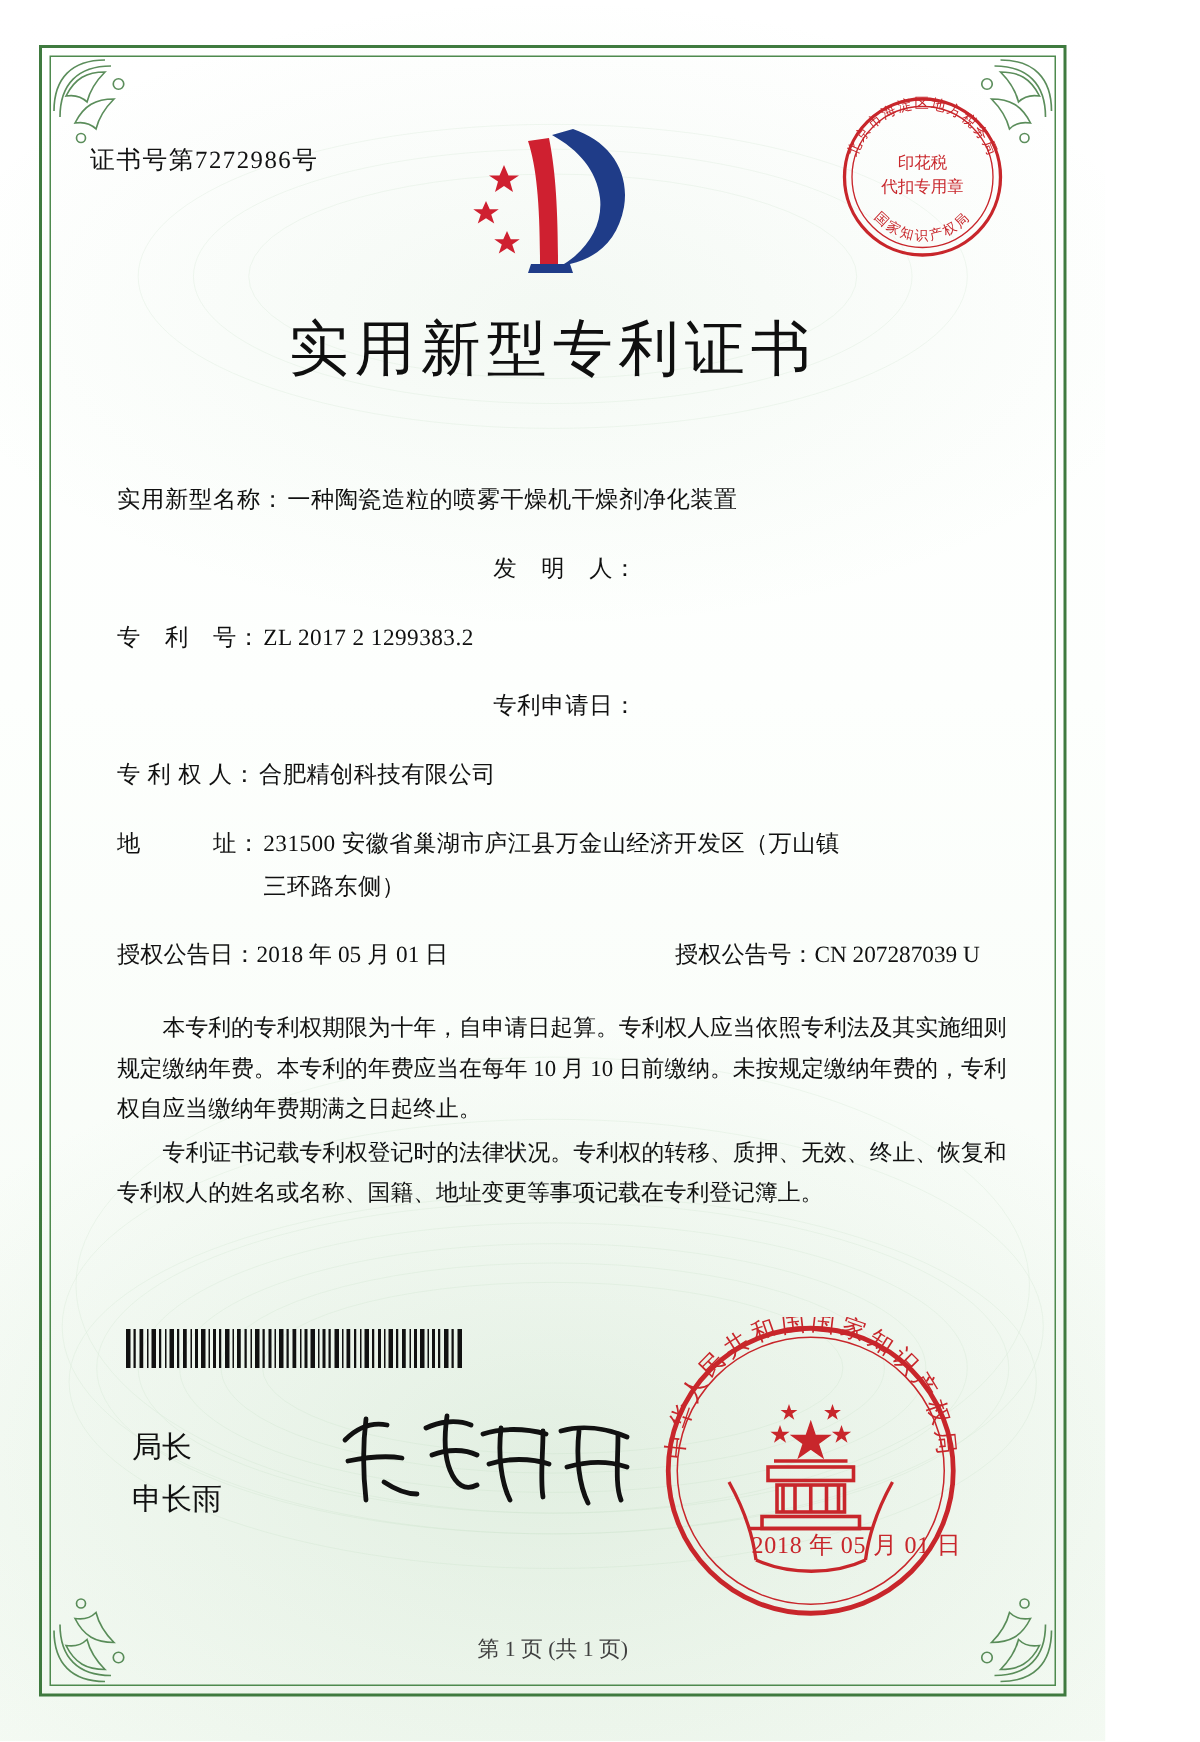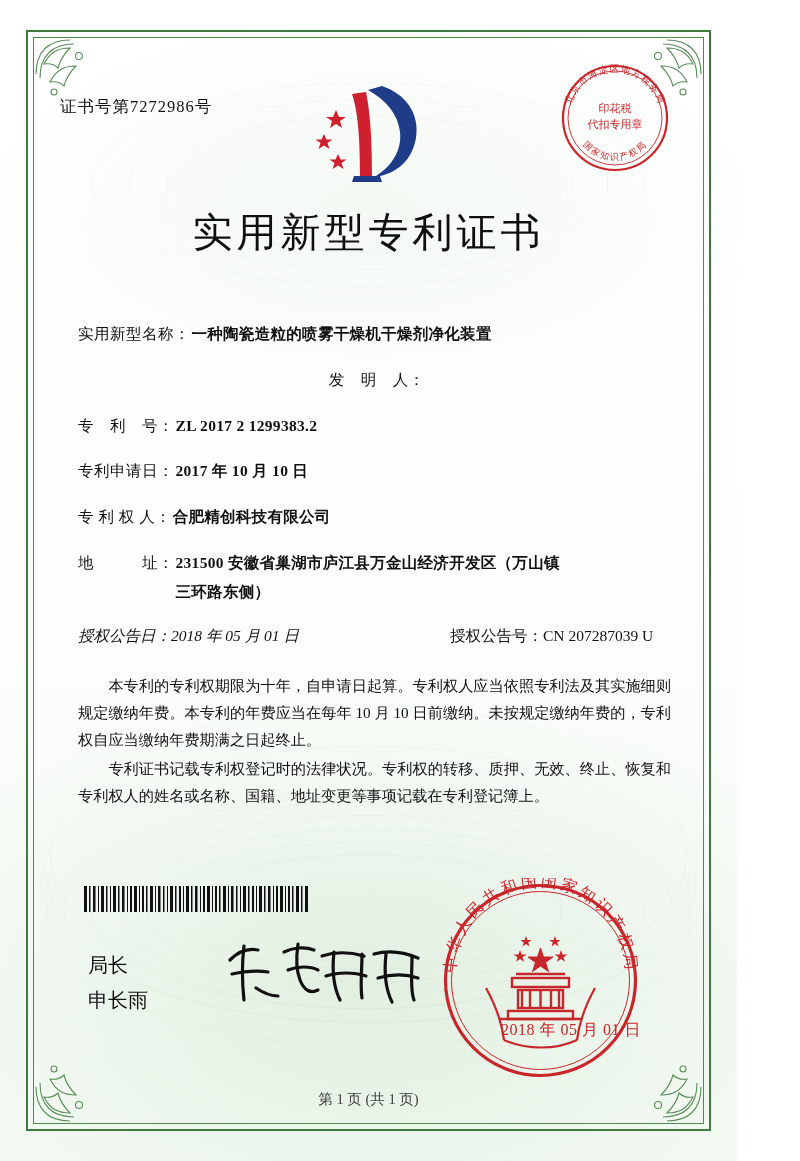--- a/index.html
+++ b/index.html
@@ -114,33 +114,32 @@
     white-space: pre;
     letter-spacing: 0.5px;
   }
   .field-colon {
     flex: 0 0 auto;
     padding: 0 2px 0 0;
   }
   .field-value {
     flex: 1 1 auto;
     letter-spacing: 0.3px;
-    font-weight: bold;
   }
   .field-value .line2 {
     display: block;
     margin-top: 6px;
   }
   .grant-row {
     display: flex;
     font-size: 15.5px;
     color: #111;
     margin-top: 4px;
   }
-  .grant-left { flex: 0 0 372px; font-style: italic; }
+  .grant-left { flex: 0 0 372px; }
   .grant-right { flex: 1 1 auto; }
 
   .body-text {
     position: absolute;
     left: 78px;
     right: 66px;
     top: 672px;
     font-size: 15.2px;
     line-height: 1.78;
     color: #111;
@@ -312,21 +311,20 @@
       <span class="field-colon">：</span>
     </div>
     <div class="field-row">
       <span class="field-label">专　利　号</span>
       <span class="field-colon">：</span>
       <span class="field-value">ZL 2017 2 1299383.2</span>
     </div>
     <div class="field-row">
       <span class="field-label">专利申请日</span>
       <span class="field-colon">：</span>
-      <span class="field-value">2017 年 10 月 10 日</span>
     </div>
     <div class="field-row">
       <span class="field-label">专 利 权 人</span>
       <span class="field-colon">：</span>
       <span class="field-value">合肥精创科技有限公司</span>
     </div>
     <div class="field-row">
       <span class="field-label">地　　　址</span>
       <span class="field-colon">：</span>
       <span class="field-value">

